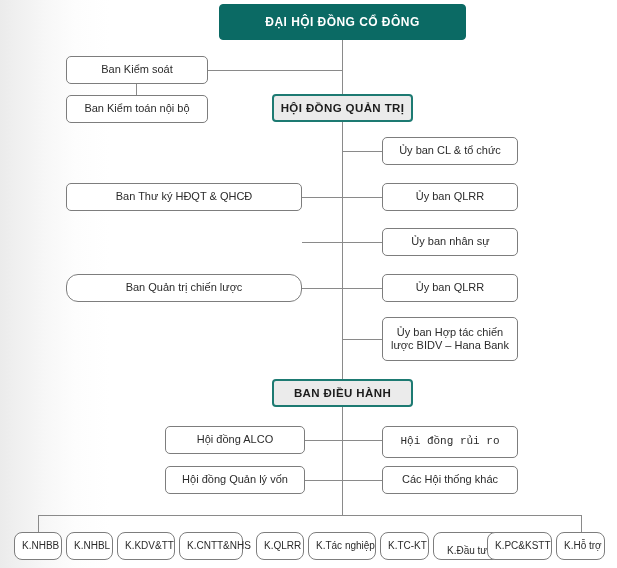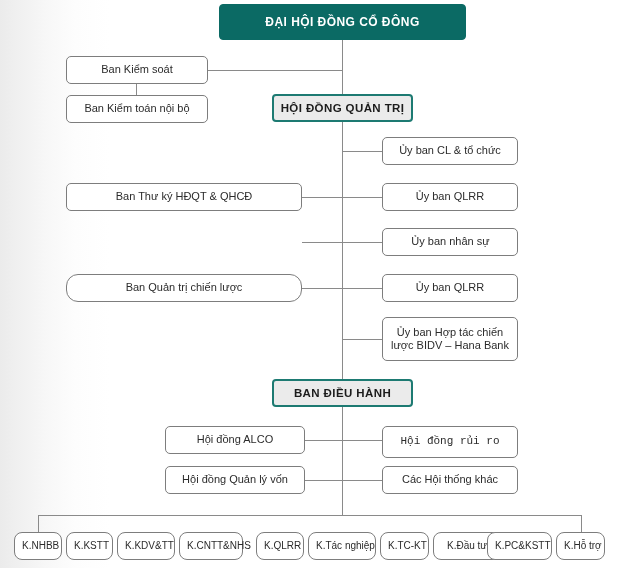--- a/index.html
+++ b/index.html
@@ -187,38 +187,38 @@
     <span class="node-label">Hội đồng rủi ro</span>
   </div>
   <div class="node plain" style="left:382px; top:466px; width:136px; height:28px;">
     <span class="node-label">Các Hội thống khác</span>
   </div>
 
   <div class="node pill" style="left: 14px; top: 532px; width: 48px; height: 28px;">
     <span class="node-label">K.NHBB</span>
   </div>
   <div class="node pill" style="left: 66px; top: 532px; width: 47px; height: 28px;">
-    <span class="node-label">K.KSTT</span>
+    <span class="node-label">K.NHBL</span>
   </div>
   <div class="node pill" style="left: 117px; top: 532px; width: 58px; height: 28px;">
     <span class="node-label">K.KDV&amp;TT</span>
   </div>
   <div class="node pill" style="left: 179px; top: 532px; width: 64px; height: 28px;">
     <span class="node-label">K.CNTT&amp;NHS</span>
   </div>
   <div class="node pill" style="left: 256px; top: 532px; width: 48px; height: 28px;">
     <span class="node-label">K.QLRR</span>
   </div>
   <div class="node pill" style="left: 308px; top: 532px; width: 68px; height: 28px;">
     <span class="node-label">K.Tác nghiệp</span>
   </div>
   <div class="node pill" style="left: 380px; top: 532px; width: 49px; height: 28px;">
     <span class="node-label">K.TC-KT</span>
   </div>
-  <div class="node pill" style="left: 433px; top: 532px; width: 68px; height: 28px;">
+  <div class="node pill" style="left: 433px; top: 532px; width: 68px; height: 28px; align-items: flex-end;">
     <span class="node-label">K.Đầu tư</span>
   </div>
   <div class="node pill" style="left: 487px; top: 532px; width: 65px; height: 28px;">
     <span class="node-label">K.PC&amp;KSTT</span>
   </div>
   <div class="node pill" style="left: 556px; top: 532px; width: 49px; height: 28px;">
     <span class="node-label">K.Hỗ trợ</span>
   </div>
 
 </div>

